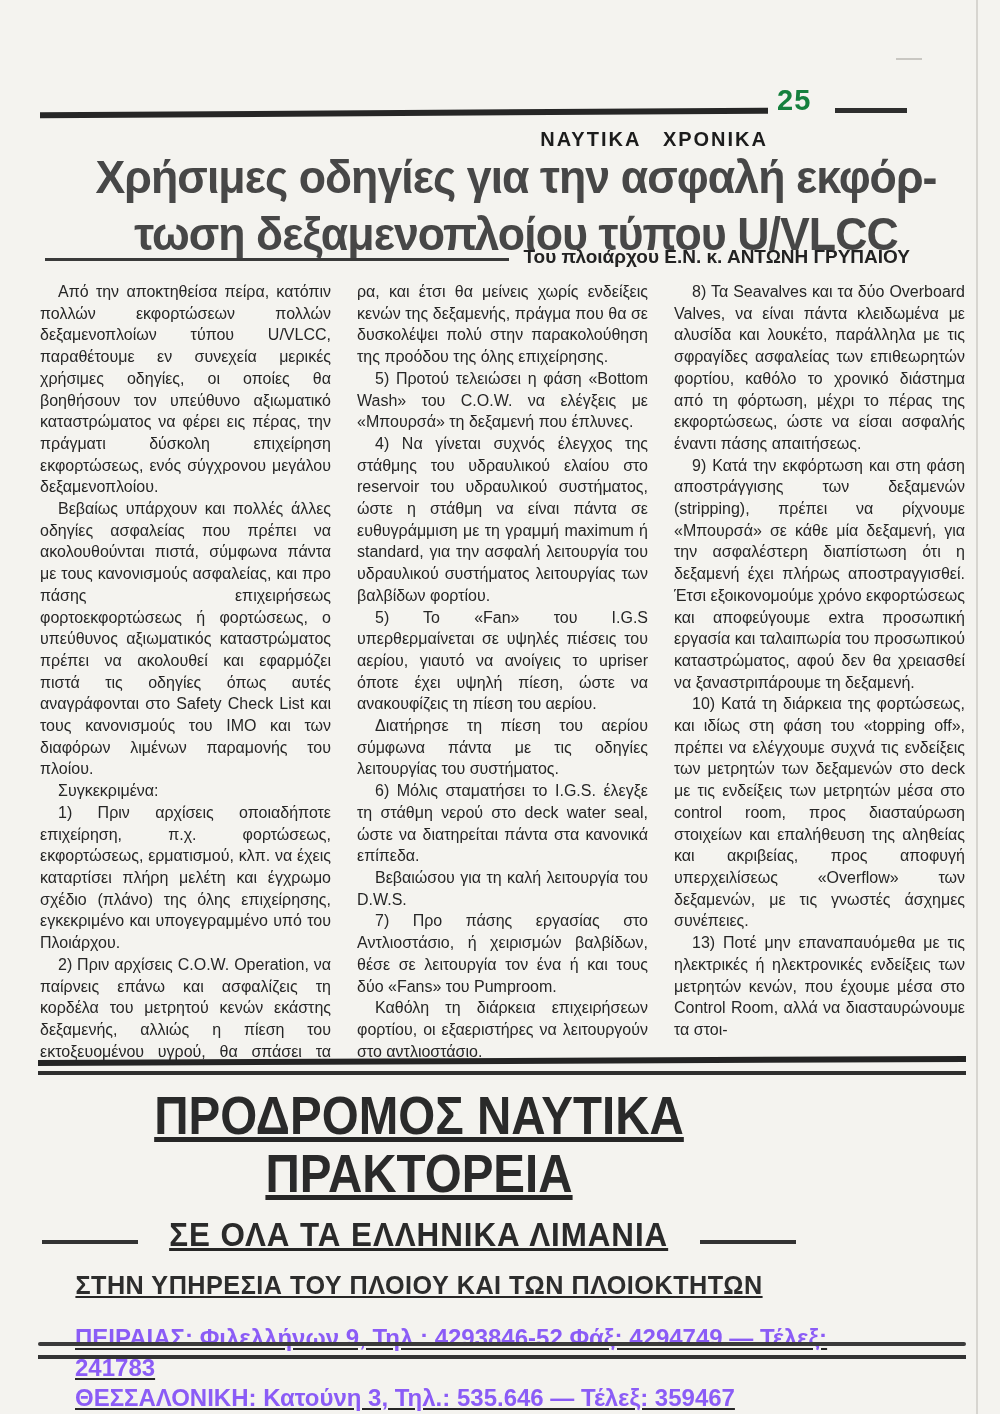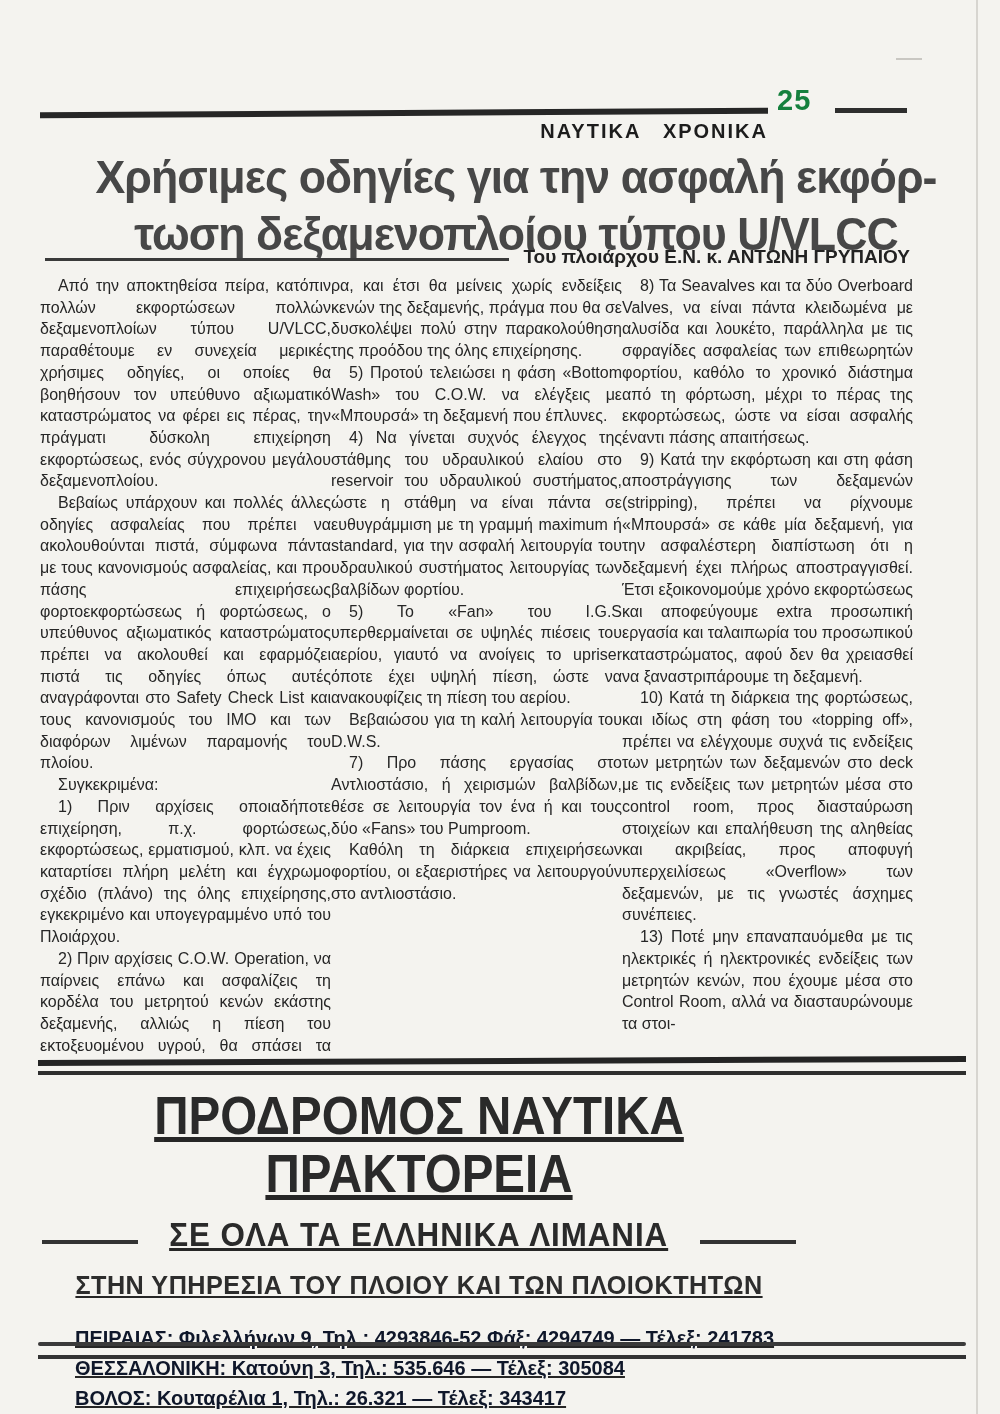--- a/index.html
+++ b/index.html
@@ -14,56 +14,56 @@
   }
   
   .scan-edge{position:absolute;top:0;right:22px;width:2px;height:1414px;background:#d7d5d0;}
   .scan-dash{position:absolute;top:58px;right:78px;width:26px;height:2px;background:#c9c7c2;}
 
   
   .masthead{position:absolute;top:84px;left:40px;right:35px;height:60px;}
   .rule-main{position:absolute;top:26px;left:0;width:728px;height:6px;background:#262626;transform:rotate(-.35deg);}
   .rule-right{position:absolute;top:24px;left:795px;width:72px;height:5px;background:#2e2e2e;}
   .page-number{position:absolute;top:0px;left:737px;font-size:29px;font-weight:bold;color:#15803d;letter-spacing:1px;}
-  .masthead-title{position:absolute;top:36px;left:0;width:728px;text-align:right;
+  .masthead-title{position:absolute;top:44px;left:0;width:728px;text-align:right;
     font-size:20px;font-weight:bold;color:#1c1c1c;letter-spacing:2px;word-spacing:14px;}
 
   
   .article-title{position:absolute;top:132px;left:0;width:1000px;text-align:center;
     font-weight:bold;color:#474747;font-size:47px;line-height:57px;letter-spacing:-1px;}
   .article-title .tline{display:block;transform:scaleX(.95);transform-origin:center;}
 
   
   .byline-row{position:absolute;top:246px;left:45px;right:90px;display:flex;align-items:flex-start;}
   .byline-rule{flex:1;height:3px;background:#3a3a3a;margin-right:14px;margin-top:12px;}
   .byline{font-size:19px;font-weight:bold;color:#222;white-space:nowrap;}
 
   
-  .columns{position:absolute;top:275px;left:40px;width:925px;height:782px;
-    display:flex;overflow:hidden;}
+  .columns{position:absolute;top:281px;left:40px;width:925px;height:782px;
+    display:flex;gap:26px;overflow:hidden;}
   .col{width:291px;overflow:hidden;}
   .col p{margin:0;font-size:16px;line-height:21.7px;text-align:justify;
     text-indent:18px;color:#262626;}
   .col p.no-indent{text-indent:0;}
 
   
   .ad-divider{position:absolute;top:1058px;left:38px;width:928px;}
   .ad-divider .d1{height:6px;background:#242424;transform:rotate(-.25deg);}
   .ad-divider .d2{margin-top:7px;height:4px;background:#2e2e2e;}
 
   
   .ad{position:absolute;top:1086px;left:0;width:838px;text-align:center;color:#262626;text-decoration:underline;}
   .ad-name{font-size:54px;font-weight:bold;letter-spacing:0;line-height:58px;
     transform:scaleX(.88);transform-origin:center;color:#2a2a2a;}
   .ad-sub-row{margin-top:14px;display:flex;align-items:center;justify-content:center;gap:18px;}
   .ad-sub-rule{width:96px;height:4px;background:#333;margin-top:14px;}
   .ad-subtitle{font-size:33px;font-weight:bold;letter-spacing:1px;color:#2a2a2a;transform:scaleX(.95);}
   .ad-tagline{margin-top:16px;font-size:26px;font-weight:bold;letter-spacing:.5px;color:#2d2d2d;transform:scaleX(.97);}
   .ad-contacts{margin:22px 0 0 75px;text-align:left;}
-  .ad-contact{font-size:20px;font-weight:bold;line-height:30px;color:#0f172a;}
+  .ad-contact{font-size:24px;font-weight:bold;line-height:30px;color:#8b5cf6;}
   .ad-telegraph{margin-top:2px;font-size:20px;font-weight:bold;color:#242424;}
 
   
   .bottom-rules{position:absolute;top:1342px;left:38px;width:928px;}
   .bottom-rules .b1{height:4px;background:#3a3a3a;border-radius:2px;}
   .bottom-rules .b2{margin-top:9px;height:4px;background:#333;}
 </style>
 </head>
 <body>
 
@@ -94,20 +94,22 @@
       <p>Βεβαίως υπάρχουν και πολλές άλλες οδηγίες ασφαλείας που πρέπει να ακολουθούνται πιστά, σύμφωνα πάντα με τους κανονισμούς ασφαλείας, και προ πάσης επιχειρήσεως φορτοεκφορτώσεως ή φορτώσεως, ο υπεύθυνος αξιωματικός καταστρώματος πρέπει να ακολουθεί και εφαρμόζει πιστά τις οδηγίες όπως αυτές αναγράφονται στο Safety Check List και τους κανονισμούς του ΙΜΟ και των διαφόρων λιμένων παραμονής του πλοίου.</p>
       <p>Συγκεκριμένα:</p>
       <p>1) Πριν αρχίσεις οποιαδήποτε επιχείρηση, π.χ. φορτώσεως, εκφορτώσεως, ερματισμού, κλπ. να έχεις καταρτίσει πλήρη μελέτη και έγχρωμο σχέδιο (πλάνο) της όλης επιχείρησης, εγκεκριμένο και υπογεγραμμένο υπό του Πλοιάρχου.</p>
       <p>2) Πριν αρχίσεις C.O.W. Operation, να παίρνεις επάνω και ασφαλίζεις τη κορδέλα του μετρητού κενών εκάστης δεξαμενής, αλλιώς η πίεση του εκτοξευομένου υγρού, θα σπάσει τα σύρματα του πλωτή-</p>
     </div>
     <div class="col">
       <p class="no-indent">ρα, και έτσι θα μείνεις χωρίς ενδείξεις κενών της δεξαμενής, πράγμα που θα σε δυσκολέψει πολύ στην παρακολούθηση της προόδου της όλης επιχείρησης.</p>
       <p>5) Προτού τελειώσει η φάση «Bottom Wash» του C.O.W. να ελέγξεις με «Μπουρσά» τη δεξαμενή που έπλυνες.</p>
       <p>4) Να γίνεται συχνός έλεγχος της στάθμης του υδραυλικού ελαίου στο reservoir του υδραυλικού συστήματος, ώστε η στάθμη να είναι πάντα σε ευθυγράμμιση με τη γραμμή maximum ή standard, για την ασφαλή λειτουργία του υδραυλικού συστήματος λειτουργίας των βαλβίδων φορτίου.</p>
       <p>5) Το «Fan» του I.G.S υπερθερμαίνεται σε υψηλές πιέσεις του αερίου, γιαυτό να ανοίγεις το upriser όποτε έχει υψηλή πίεση, ώστε να ανακουφίζεις τη πίεση του αερίου.</p>
+      <p>Διατήρησε τη πίεση του αερίου σύμφωνα πάντα με τις οδηγίες λειτουργίας του συστήματος.</p>
+      <p>6) Μόλις σταματήσει το I.G.S. έλεγξε τη στάθμη νερού στο deck water seal, ώστε να διατηρείται πάντα στα κανονικά επίπεδα.</p>
       <p>Βεβαιώσου για τη καλή λειτουργία του D.W.S.</p>
       <p>7) Προ πάσης εργασίας στο Αντλιοστάσιο, ή χειρισμών βαλβίδων, θέσε σε λειτουργία τον ένα ή και τους δύο «Fans» του Pumproom.</p>
       <p>Καθόλη τη διάρκεια επιχειρήσεων φορτίου, οι εξαεριστήρες να λειτουργούν στο αντλιοστάσιο.</p>
     </div>
     <div class="col">
       <p>8) Τα Seavalves και τα δύο Overboard Valves, να είναι πάντα κλειδωμένα με αλυσίδα και λουκέτο, παράλληλα με τις σφραγίδες ασφαλείας των επιθεωρητών φορτίου, καθόλο το χρονικό διάστημα από τη φόρτωση, μέχρι το πέρας της εκφορτώσεως, ώστε να είσαι ασφαλής έναντι πάσης απαιτήσεως.</p>
       <p>9) Κατά την εκφόρτωση και στη φάση αποστράγγισης των δεξαμενών (stripping), πρέπει να ρίχνουμε «Μπουρσά» σε κάθε μία δεξαμενή, για την ασφαλέστερη διαπίστωση ότι η δεξαμενή έχει πλήρως αποστραγγισθεί. Έτσι εξοικονομούμε χρόνο εκφορτώσεως και αποφεύγουμε extra προσωπική εργασία και ταλαιπωρία του προσωπικού καταστρώματος, αφού δεν θα χρειασθεί να ξαναστριπάρουμε τη δεξαμενή.</p>
       <p>10) Κατά τη διάρκεια της φορτώσεως, και ιδίως στη φάση του «topping off», πρέπει να ελέγχουμε συχνά τις ενδείξεις των μετρητών των δεξαμενών στο deck με τις ενδείξεις των μετρητών μέσα στο control room, προς διασταύρωση στοιχείων και επαλήθευση της αληθείας και ακριβείας, προς αποφυγή υπερχειλίσεως «Overflow» των δεξαμενών, με τις γνωστές άσχημες συνέπειες.</p>
       <p>13) Ποτέ μην επαναπαυόμεθα με τις ηλεκτρικές ή ηλεκτρονικές ενδείξεις των μετρητών κενών, που έχουμε μέσα στο Control Room, αλλά να διασταυρώνουμε τα στοι-</p>
     </div>
@@ -121,21 +123,21 @@
   <div class="ad">
     <div class="ad-name">ΠΡΟΔΡΟΜΟΣ ΝΑΥΤΙΚΑ ΠΡΑΚΤΟΡΕΙΑ</div>
     <div class="ad-sub-row">
       <div class="ad-sub-rule"></div>
       <div class="ad-subtitle">ΣΕ ΟΛΑ ΤΑ ΕΛΛΗΝΙΚΑ ΛΙΜΑΝΙΑ</div>
       <div class="ad-sub-rule"></div>
     </div>
     <div class="ad-tagline">ΣΤΗΝ ΥΠΗΡΕΣΙΑ ΤΟΥ ΠΛΟΙΟΥ ΚΑΙ ΤΩΝ ΠΛΟΙΟΚΤΗΤΩΝ</div>
     <div class="ad-contacts">
       <div class="ad-contact">ΠΕΙΡΑΙΑΣ: Φιλελλήνων 9, Τηλ.: 4293846-52 Φάξ: 4294749 — Τέλεξ: 241783</div>
-      <div class="ad-contact">ΘΕΣΣΑΛΟΝΙΚΗ: Κατούνη 3, Τηλ.: 535.646 — Τέλεξ: 305084</div>
+      <div class="ad-contact">ΘΕΣΣΑΛΟΝΙΚΗ: Κατούνη 3, Τηλ.: 535.646 — Τέλεξ: 359467</div>
       <div class="ad-contact">ΒΟΛΟΣ: Κουταρέλια 1, Τηλ.: 26.321 — Τέλεξ: 343417</div>
     </div>
     <div class="ad-telegraph">Τηλ. Διεύθυνσις: PRODROMAR</div>
   </div>
 
   <div class="bottom-rules">
     <div class="b1"></div>
     <div class="b2"></div>
   </div>
 </div>

